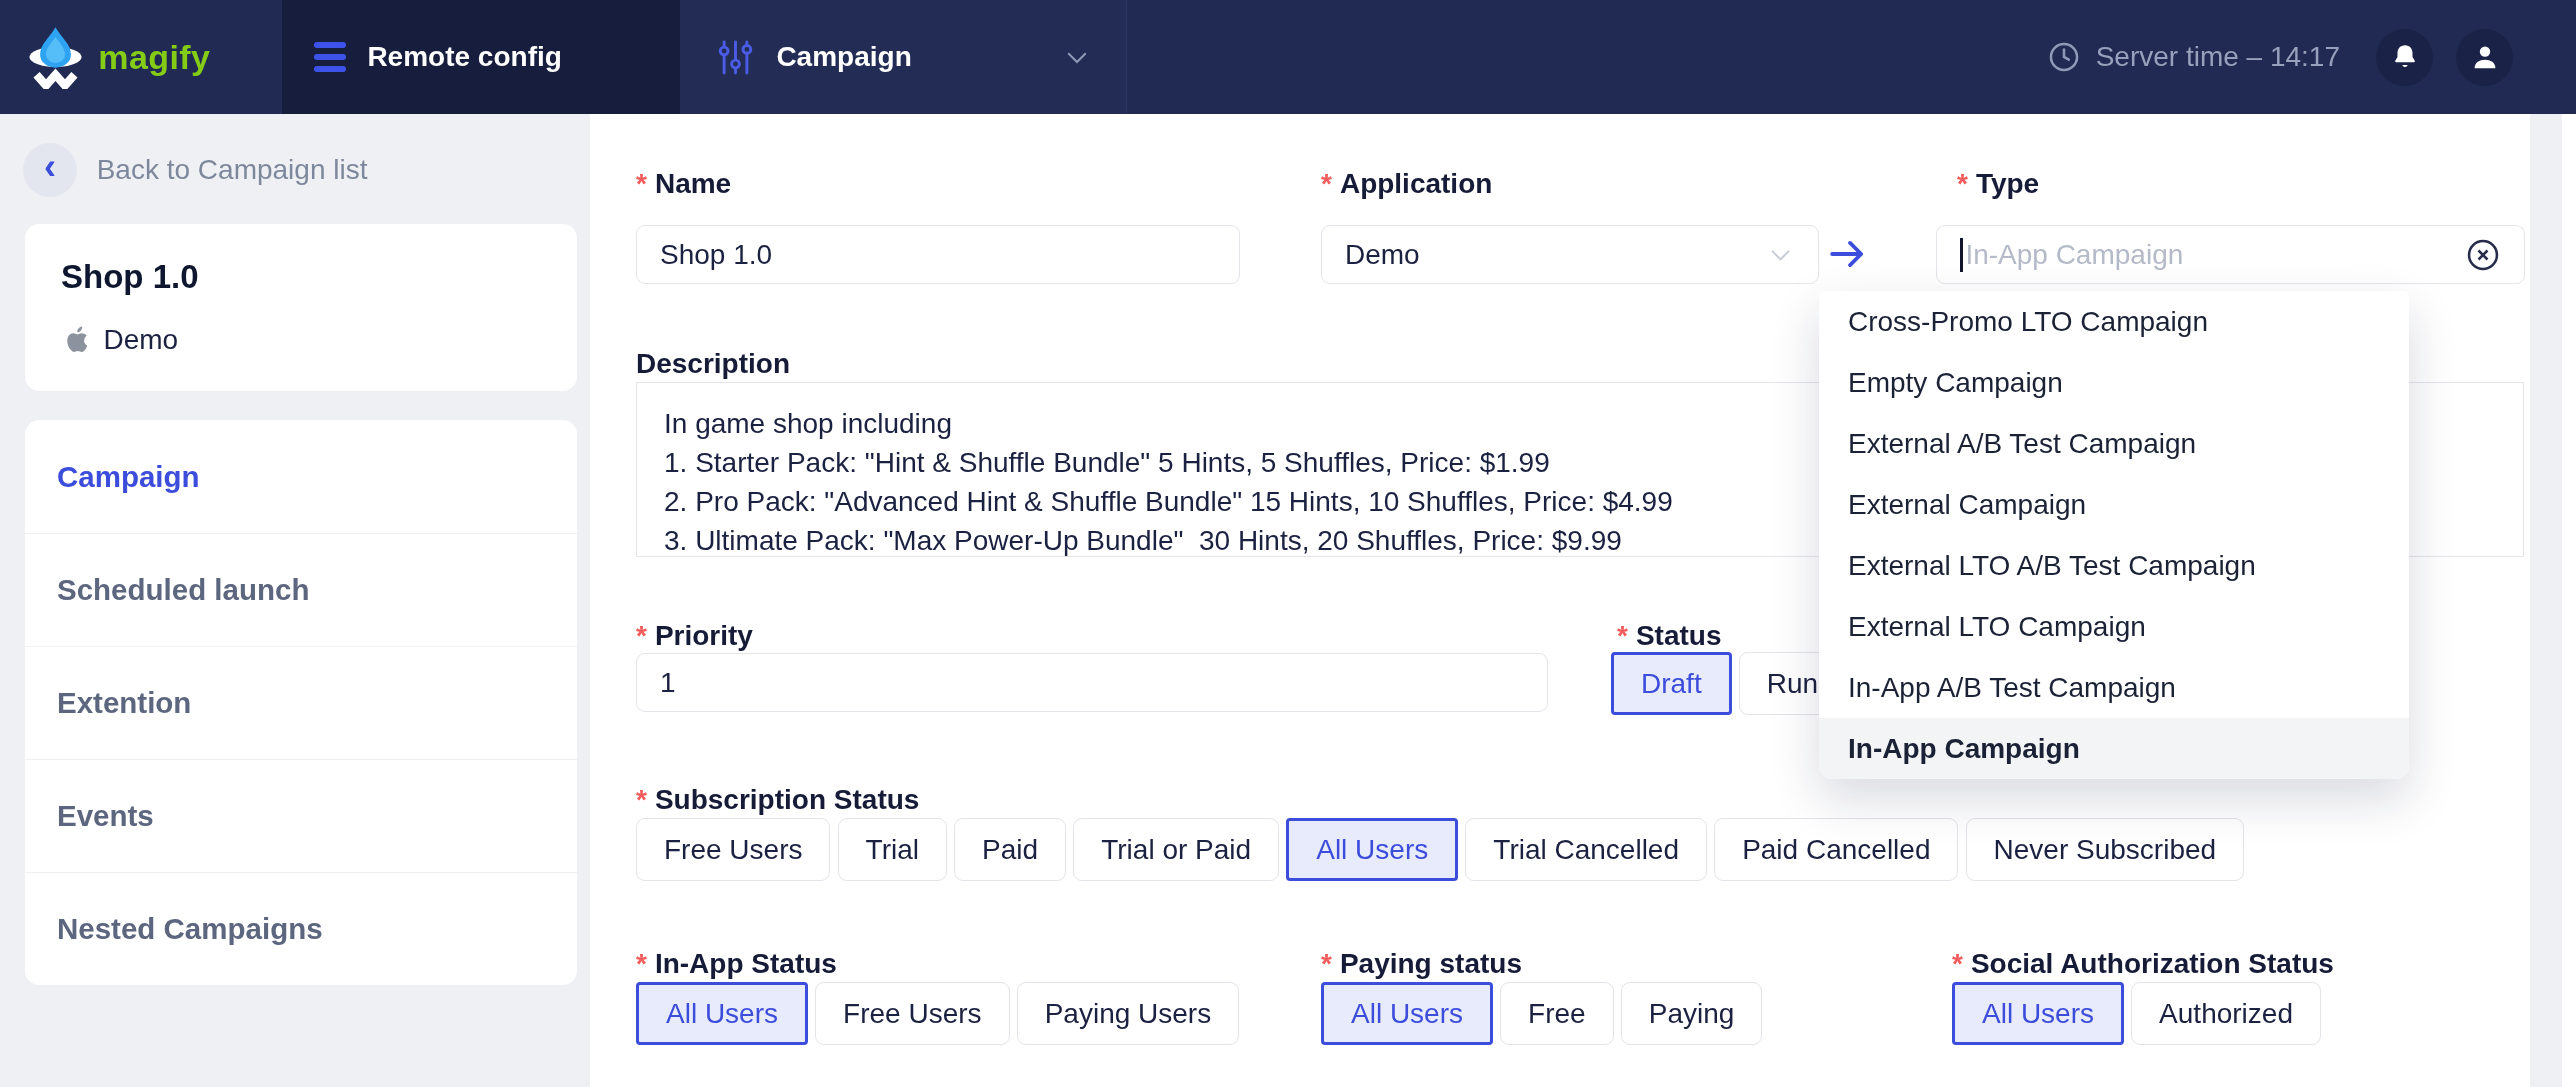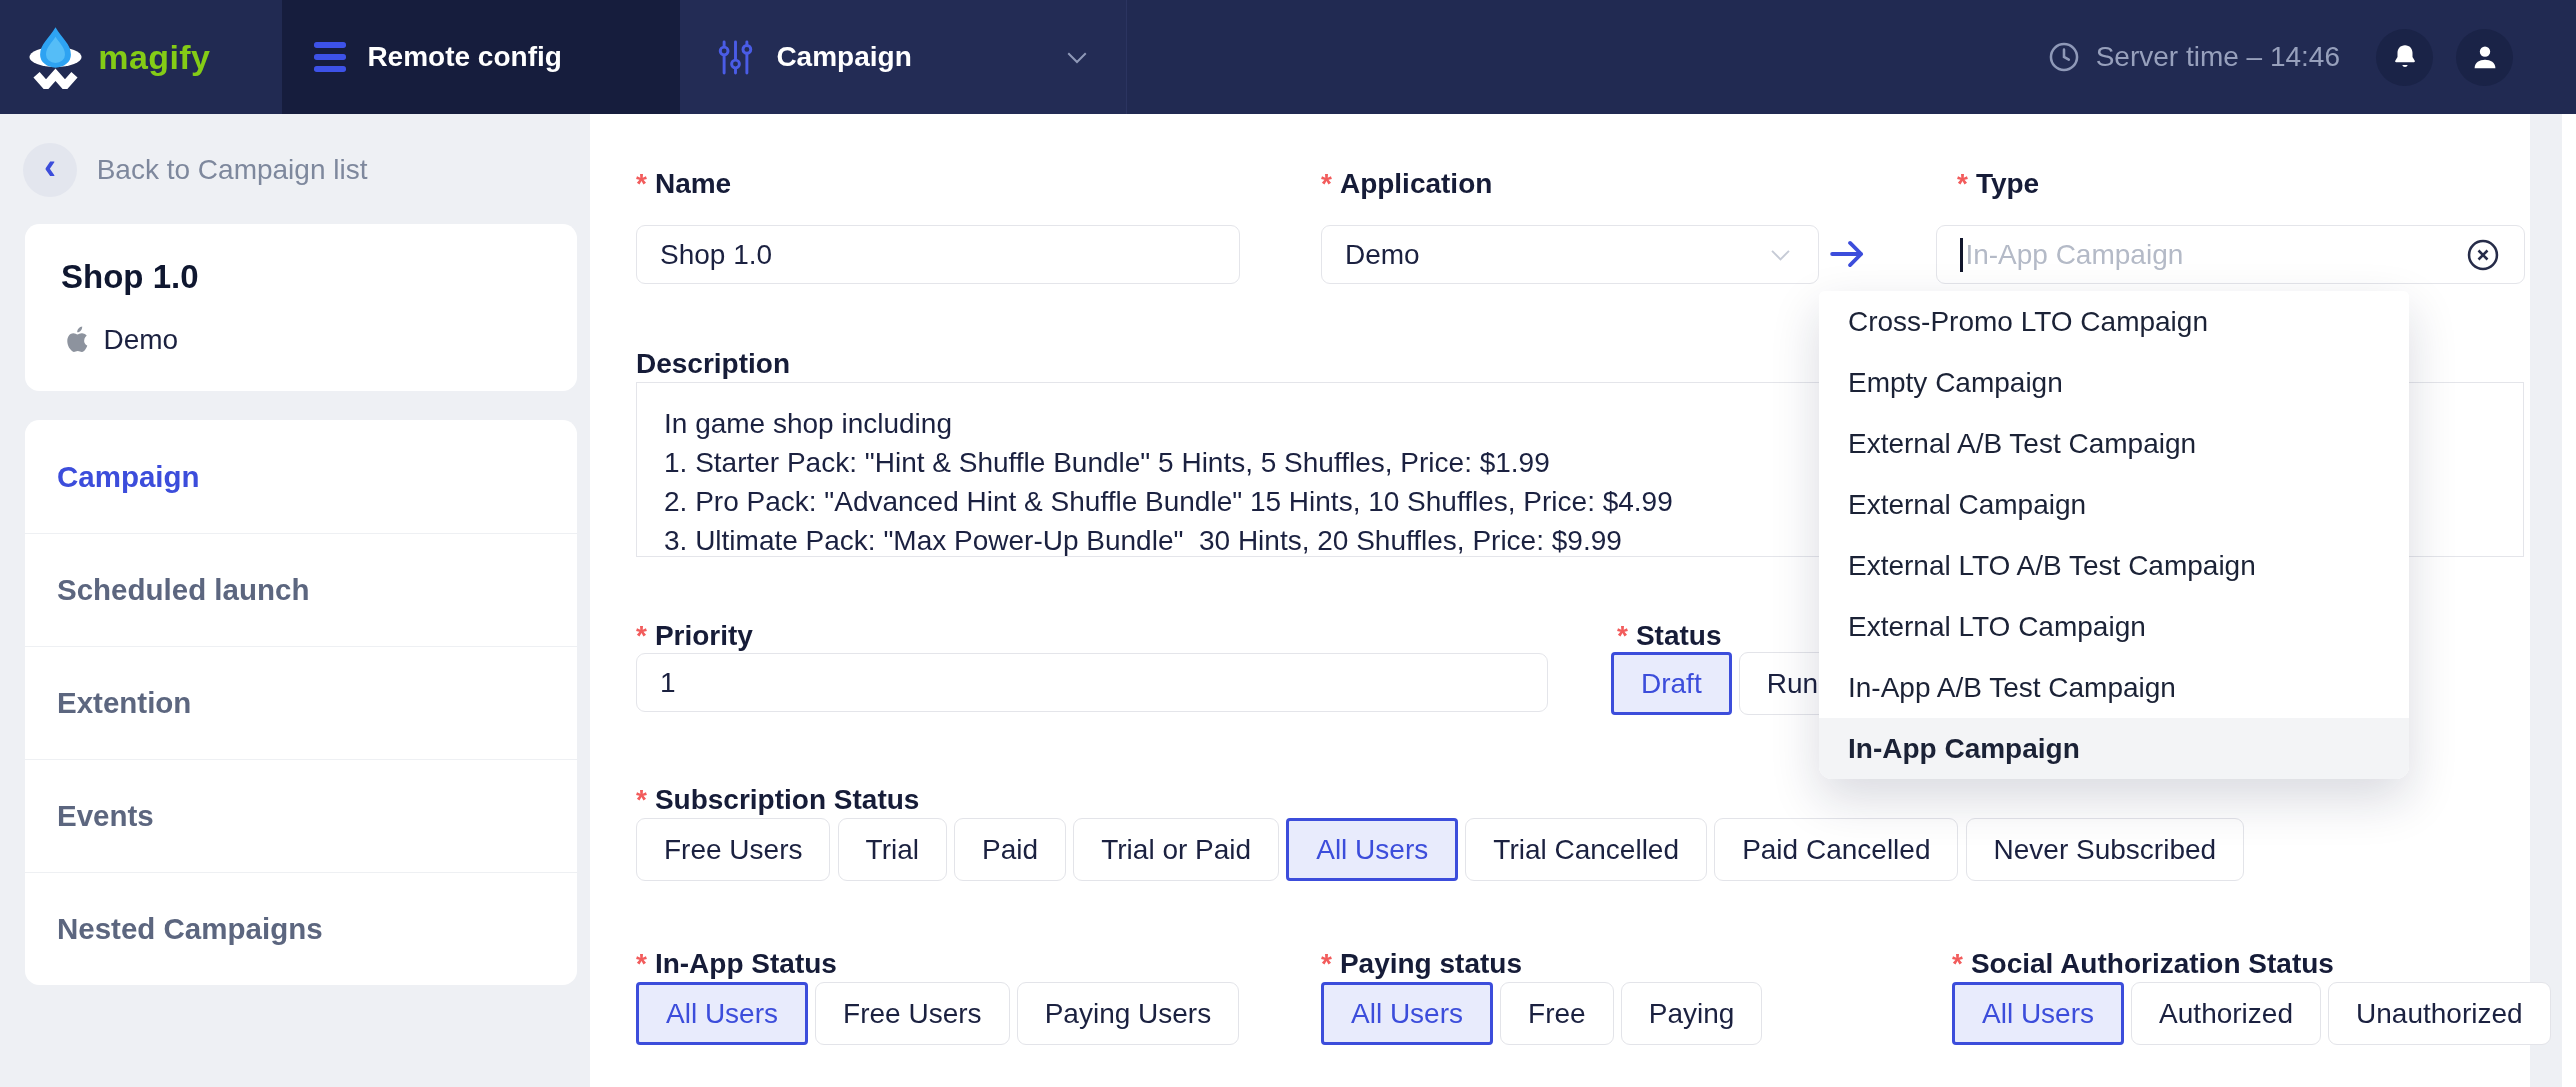--- a/index.html
+++ b/index.html
@@ -119,21 +119,21 @@
       </span>
     </div>
     <div class="right-cluster">
       <span class="server-time">
         <span>
           <svg width="34" height="34" viewBox="0 0 24 24" fill="none" stroke="#8f99b8" stroke-width="1.8" stroke-linecap="round">
             <circle cx="12" cy="12" r="9.2"></circle>
               <path d="M12 6.8 V12 l3.4 1.8"></path>
           </svg>
         </span>
-        <span>Server time – 14:46</span>
+        <span>Server time – 14:17</span>
       </span>
       <span class="head-circle bell-btn">
         <svg width="30" height="30" viewBox="0 0 24 24" fill="#ffffff">
           <path d="M12 2.5 C8.2 2.5 6 5.4 6 8.6 V12 l-1.8 3 a.8.8 0 0 0 .7 1.2 h14.2 a.8.8 0 0 0 .7-1.2 L18 12 V8.6 C18 5.4 15.8 2.5 12 2.5 z"></path>
           <path d="M9.8 18.4 a2.3 2.3 0 0 0 4.4 0 z"></path>
         </svg>
       </span>
       <span class="head-circle avatar-btn">
         <svg width="32" height="32" viewBox="0 0 24 24" fill="#ffffff">
           <circle cx="12" cy="8" r="3.9"></circle>
@@ -263,21 +263,20 @@
         <div class="tbtn">Free</div>
         <div class="tbtn">Paying</div>
       </div>
 
     <div class="f-label" style="left:1362px;top:834px">
       <span class="req">*</span><span>Social Authorization Status</span>
     </div>
     <div class="btn-row" style="left:1362px;top:868px">
         <div class="tbtn selected">All Users</div>
         <div class="tbtn">Authorized</div>
-        <div class="tbtn">Unauthorized</div>
       </div>
   </div>
 
   <div class="dropdown">
       <div class="dd-item">Cross-Promo LTO Campaign</div>
       <div class="dd-item">Empty Campaign</div>
       <div class="dd-item">External A/B Test Campaign</div>
       <div class="dd-item">External Campaign</div>
       <div class="dd-item">External LTO A/B Test Campaign</div>
       <div class="dd-item">External LTO Campaign</div>

